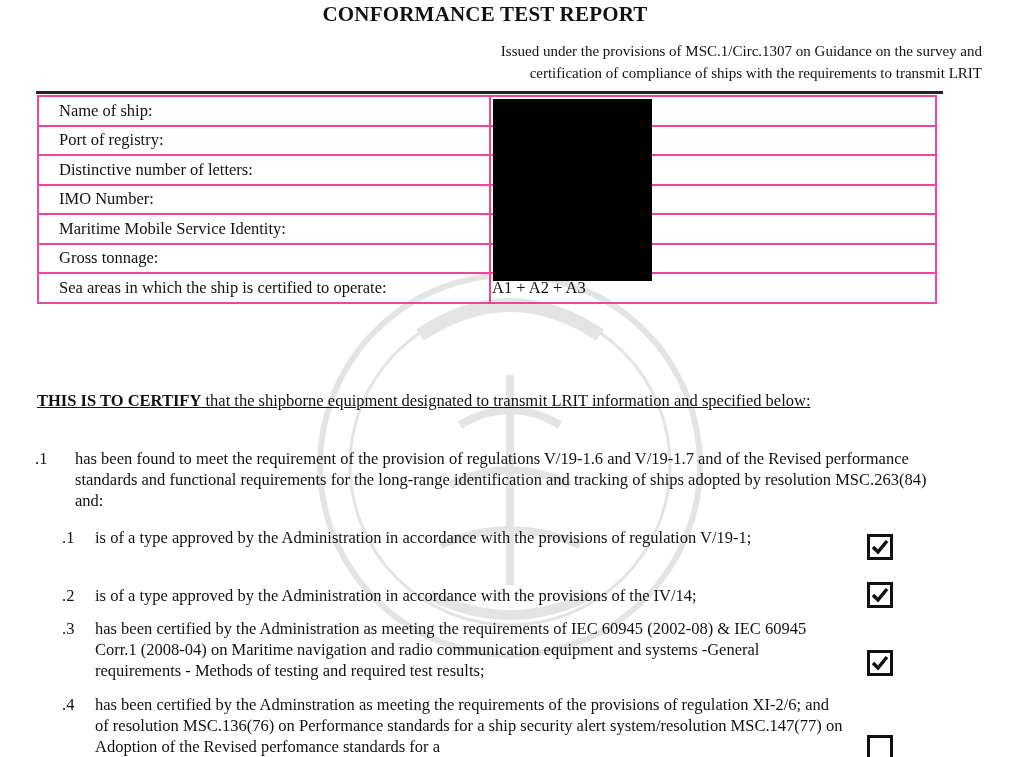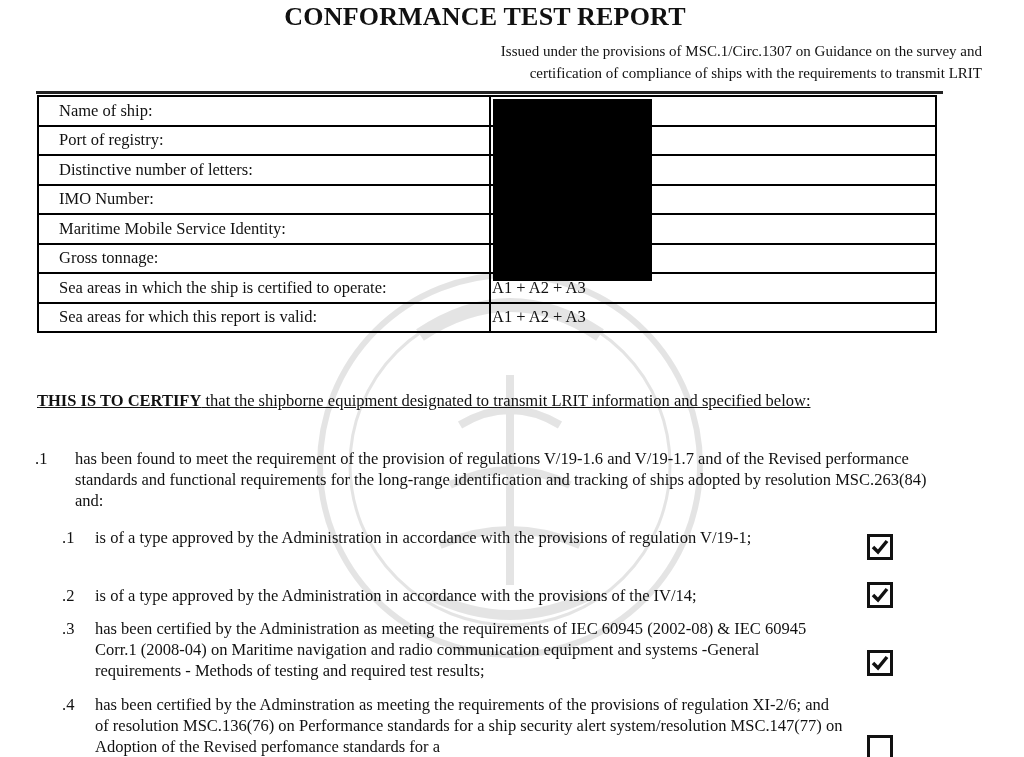--- a/index.html
+++ b/index.html
@@ -8,36 +8,36 @@
       background: #ffffff; position: relative;
       font-family: "Liberation Serif", "DejaVu Serif", serif;
       color: #111;
     }
     .watermark {
       position: absolute; left: 300px; top: 255px; width: 420px; height: 420px;
       pointer-events: none; opacity: 0.10;
     }
     .title {
       position: absolute; left: 0; width: 970px; top: 2px; text-align: center;
-      font-size: 26px; font-weight: bold; letter-spacing: 0.2px;
+      font-size: 21px; font-weight: bold; letter-spacing: 0.2px;
     }
     .subtitle {
       position: absolute; left: 0; width: 982px; top: 40px; text-align: right;
       font-size: 15px; line-height: 22px;
     }
     .topline {
       position: absolute; left: 36px; top: 91px; width: 907px; height: 0;
       border-top: 3px solid #222;
     }
     table.info {
       position: absolute; left: 37px; top: 95px; width: 900px;
       border-collapse: collapse; font-size: 16.5px;
     }
     table.info td {
-      border: 2px solid #000000; height: 27.5px; padding: 0 0 0 20px;
+      border: 2px solid #ec4899; height: 27.5px; padding: 0 0 0 20px;
       vertical-align: middle; white-space: nowrap;
     }
     table.info td.label { width: 430px; }
     table.info td.value { padding-left: 1px; }
     .redact {
       position: absolute; left: 493px; top: 99px; width: 159px; height: 182px;
       background: #000;
     }
     .para {
       position: absolute; font-size: 16.5px; line-height: 21px;
@@ -98,24 +98,20 @@
         <td class="value"></td>
       </tr>
   <tr>
         <td class="label">Gross tonnage:</td>
         <td class="value"></td>
       </tr>
   <tr>
         <td class="label">Sea areas in which the ship is certified to operate:</td>
         <td class="value">A1 + A2 + A3</td>
       </tr>
-  <tr>
-        <td class="label">Sea areas for which this report is valid:</td>
-        <td class="value">A1 + A2 + A3</td>
-      </tr>
 </tbody>
   </table>
 
 <div class="redact"></div>
 
 <div class="para certify"><b>THIS IS TO CERTIFY</b><span> that the shipborne equipment designated to transmit LRIT information and specified below:</span></div>
 
 <div class="para item1">
   <span class="num">.1</span>
   <span class="txt">has been found to meet the requirement of the provision of regulations V/19-1.6 and V/19-1.7 and of the Revised performance standards and functional requirements for the long-range identification  and tracking of ships adopted by resolution MSC.263(84) and:</span>

